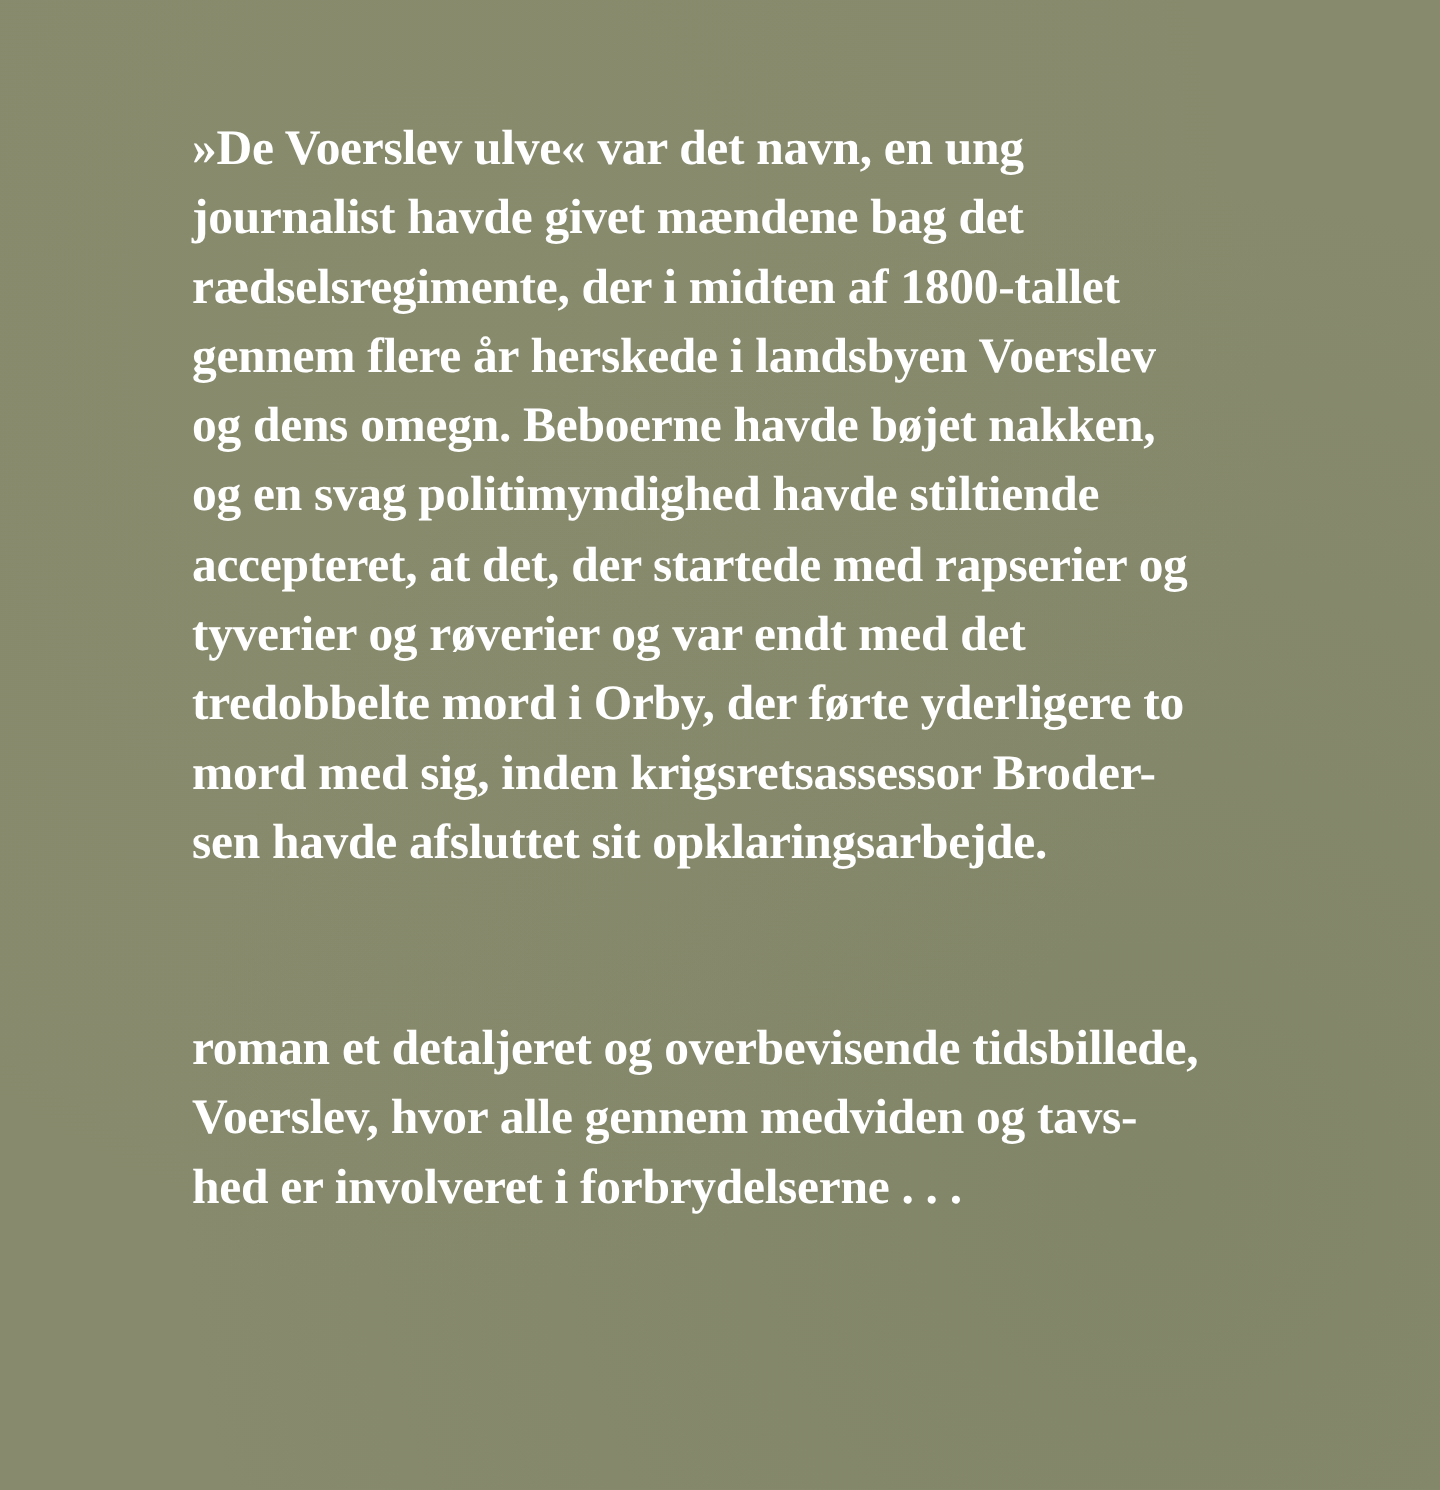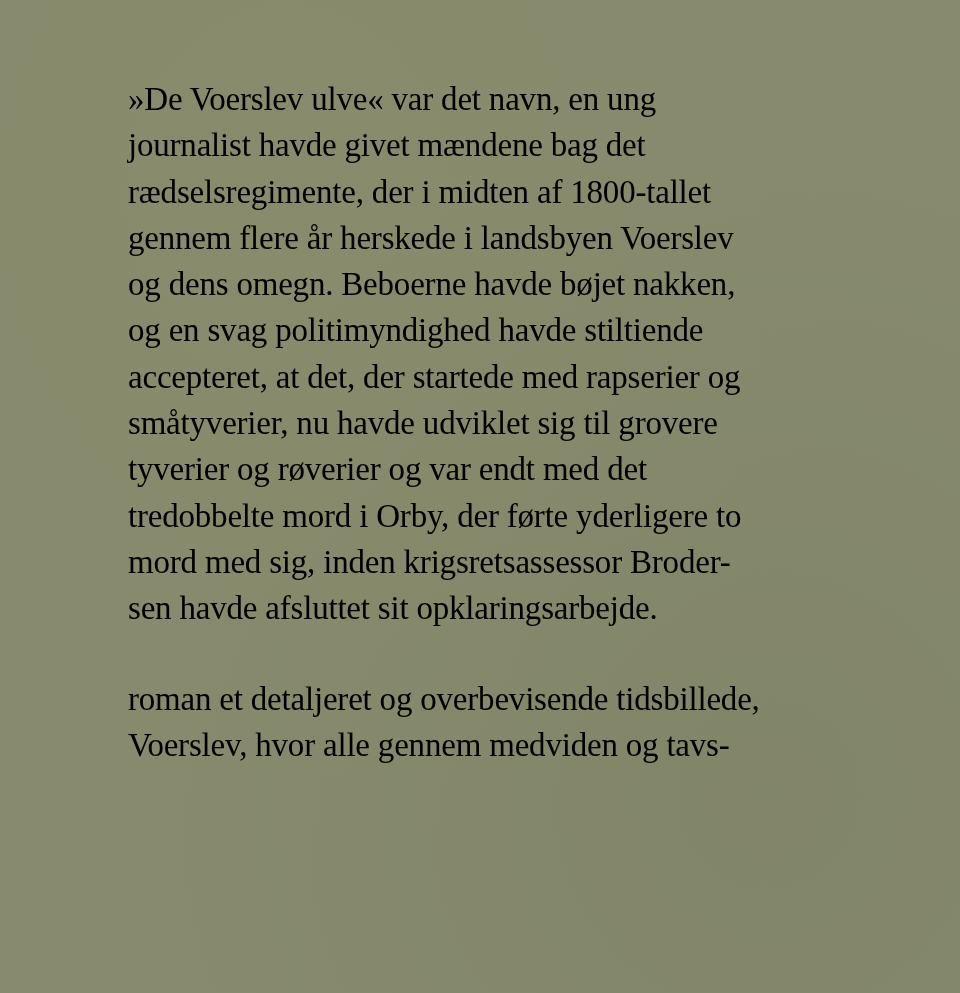--- a/index.html
+++ b/index.html
@@ -20,23 +20,24 @@
       position: absolute;
       left: 0; top: 0;
       width: 960px;
       height: 993px;
     }
     .text-block {
       position: absolute;
       left: 128px;
       width: 760px;
       font-family: "DejaVu Serif", "Liberation Serif", serif;
-      color: #000000;
+      color: #ffffff;
       font-size: 29.5px;
       letter-spacing: -0.2px;
+      font-weight: bold;
     }
     .line {
       display: block;
       height: 46.3px;
       line-height: 46.3px;
       white-space: nowrap;
       font-family: "Liberation Serif", "DejaVu Serif", serif;
       font-size: 33px;
     }
     #para-1 { top: 76px; }
@@ -47,24 +48,24 @@
 
 <div class="page">
   <div class="text-block" id="para-1">
     <span class="line">»De Voerslev ulve« var det navn, en ung</span>
     <span class="line">journalist havde givet mændene bag det</span>
     <span class="line">rædselsregimente, der i midten af 1800-tallet</span>
     <span class="line">gennem flere år herskede i landsbyen Voerslev</span>
     <span class="line">og dens omegn. Beboerne havde bøjet nakken,</span>
     <span class="line">og en svag politimyndighed havde stiltiende</span>
     <span class="line">accepteret, at det, der startede med rapserier og</span>
-    <span class="line">småtyverier, nu havde udviklet sig til grovere</span>
     <span class="line">tyverier og røverier og var endt med det</span>
     <span class="line">tredobbelte mord i Orby, der førte yderligere to</span>
     <span class="line">mord med sig, inden krigsretsassessor Broder-</span>
     <span class="line">sen havde afsluttet sit opklaringsarbejde.</span>
   </div>
 
   <div class="text-block" id="para-2">
     <span class="line">roman et detaljeret og overbevisende tidsbillede,</span>
     <span class="line">Voerslev, hvor alle gennem medviden og tavs-</span>
+    <span class="line">hed er involveret i forbrydelserne . . .</span>
   </div>
 </div>
 
 </body></html>

